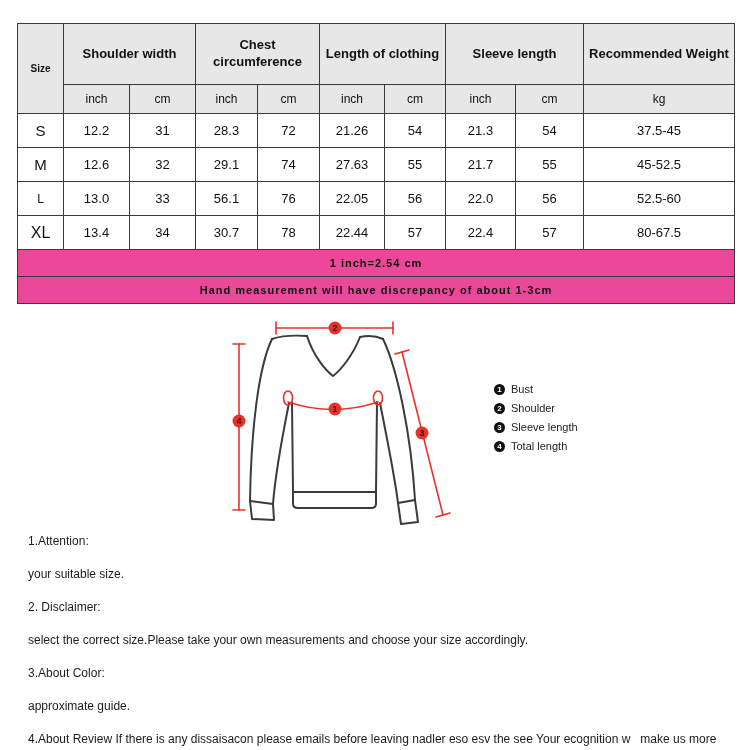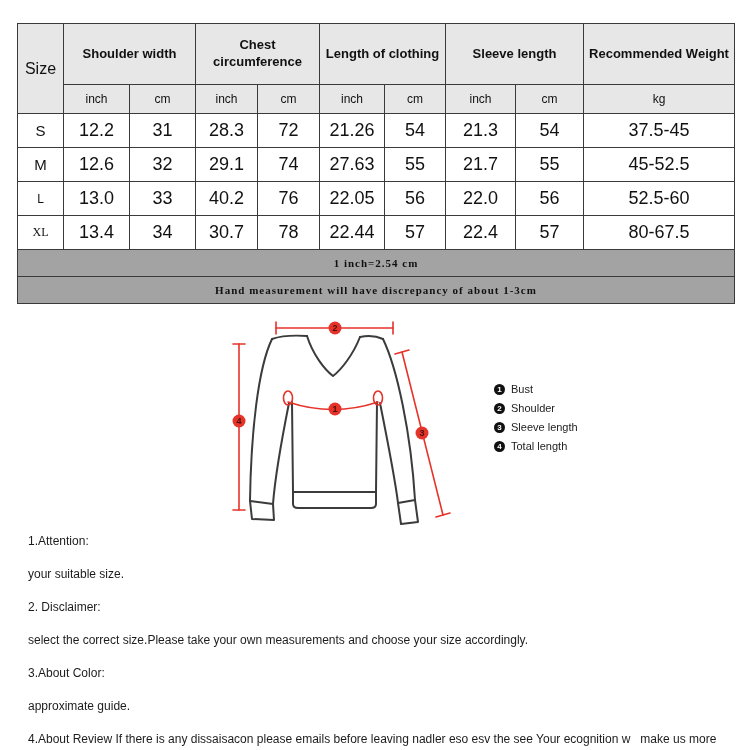--- a/index.html
+++ b/index.html
@@ -10,29 +10,29 @@
   
   table.size-chart{
     position:absolute;left:17px;top:23px;width:717px;
     border-collapse:collapse;table-layout:fixed;
   }
   table.size-chart th, table.size-chart td{
     border:1px solid #3a3a3a;text-align:center;vertical-align:middle;padding:0;
   }
   .hdr{background:#e7e7e7;}
   .group-h{font-size:13px;font-weight:bold;height:60px;line-height:1.3;}
-  .size-h{font-size:16px;font-weight:normal;}
+  .size-h{font-size:10px;font-weight:bold;}
   .unit-h{font-size:12px;font-weight:normal;height:28px;margin-top:13px;}
-  tr.data-row td, tr.data-row th{height:33px;font-size:18px;font-weight:normal;background:#fff;}
+  tr.data-row td, tr.data-row th{height:33px;font-size:13px;font-weight:normal;background:#fff;}
   tr.data-row .size-cell{font-size:15px;}
   tr.row-l .size-cell{font-size:12px;}
-  tr.row-xl .size-cell{font-size:12px;font-family:Liberation Serif, serif;}
+  tr.row-xl .size-cell{font-size:16px;}
   tr.note-row td{
-    height:26px;background:#a3a3a3;
-    font-family:Liberation Serif, serif;font-weight:bold;font-size:11px;letter-spacing:1px;
+    height:26px;background:#ec4899;
+    font-family:Liberation Sans, sans-serif;font-weight:bold;font-size:11px;letter-spacing:1px;
   }
   
   .sweater-svg{position:absolute;left:225px;top:313px;}
   .legend{position:absolute;left:494px;top:380px;}
   .legend-item{display:flex;align-items:center;height:18px;margin-bottom:1px;}
   .legend-badge{
     width:11px;height:11px;border-radius:50%;background:#111;color:#fff;
     font-size:8px;font-weight:bold;display:flex;align-items:center;justify-content:center;
     margin-right:6px;flex:0 0 auto;
   }
@@ -101,21 +101,21 @@
       <td>27.63</td>
       <td>55</td>
       <td>21.7</td>
       <td>55</td>
       <td>45-52.5</td>
     </tr>
     <tr class="data-row row-l">
       <th class="size-cell">L</th>
       <td>13.0</td>
       <td>33</td>
-      <td>40.2</td>
+      <td>56.1</td>
       <td>76</td>
       <td>22.05</td>
       <td>56</td>
       <td>22.0</td>
       <td>56</td>
       <td>52.5-60</td>
     </tr>
     <tr class="data-row row-xl">
       <th class="size-cell">XL</th>
       <td>13.4</td>

